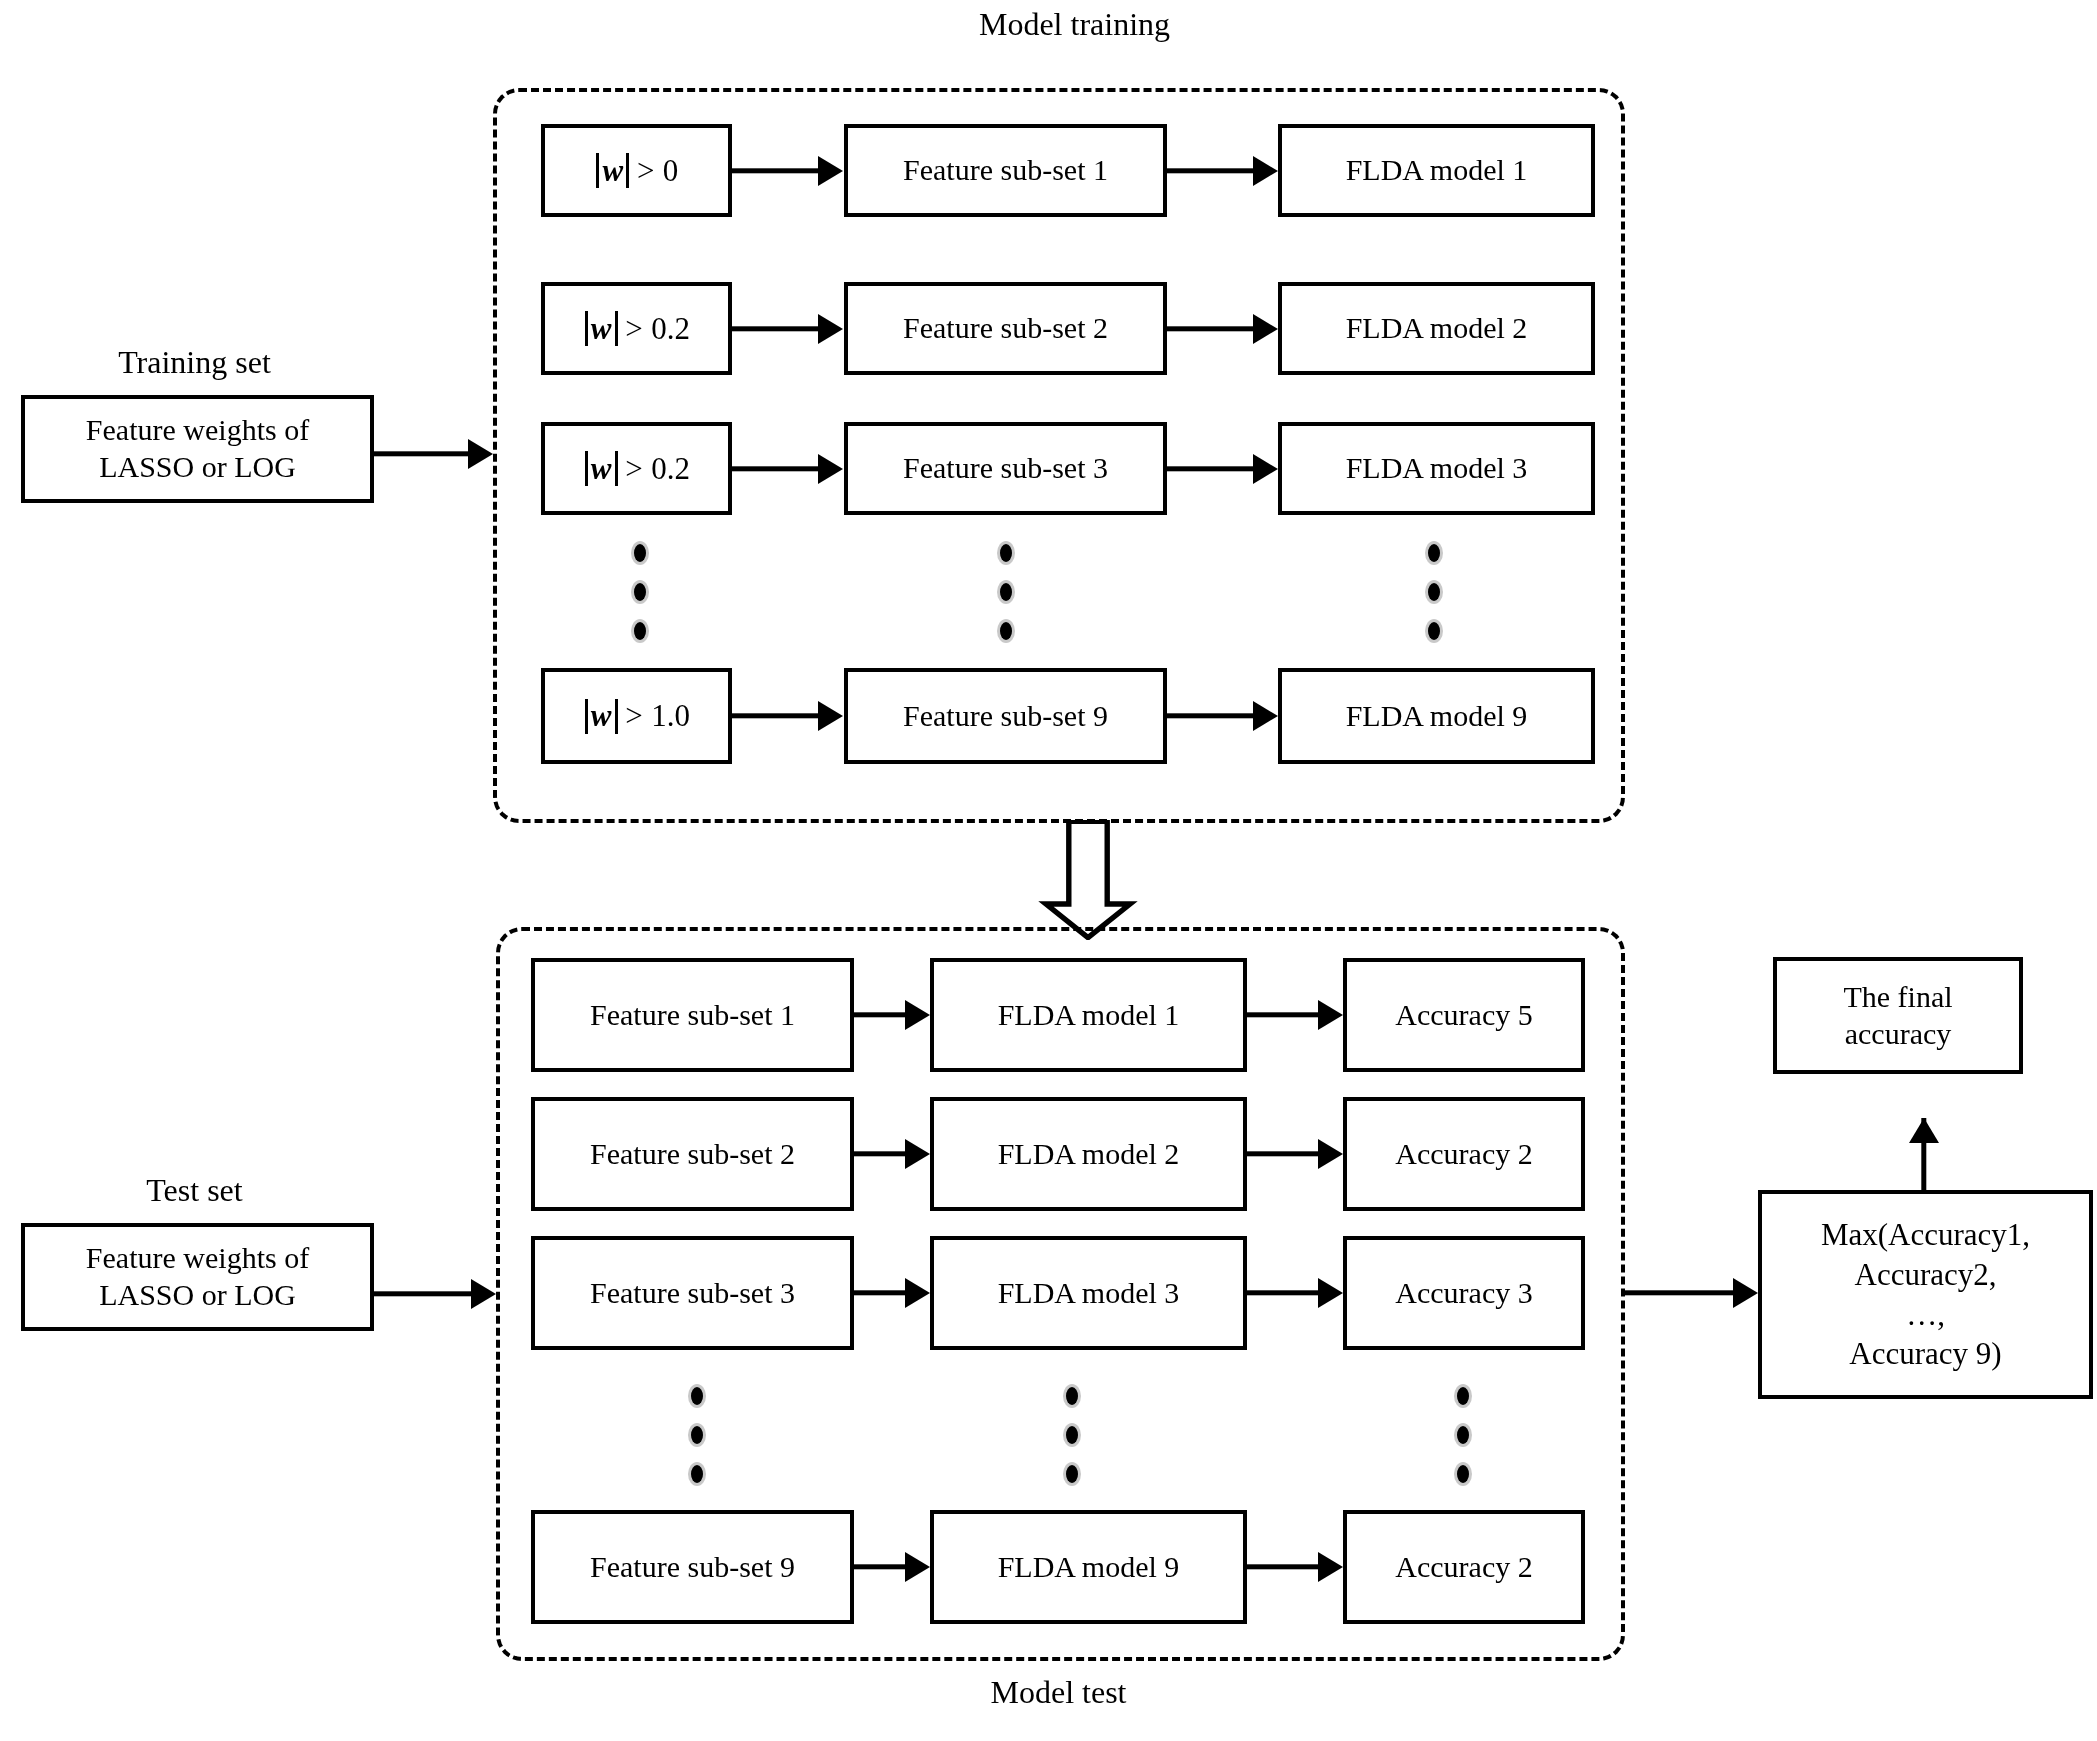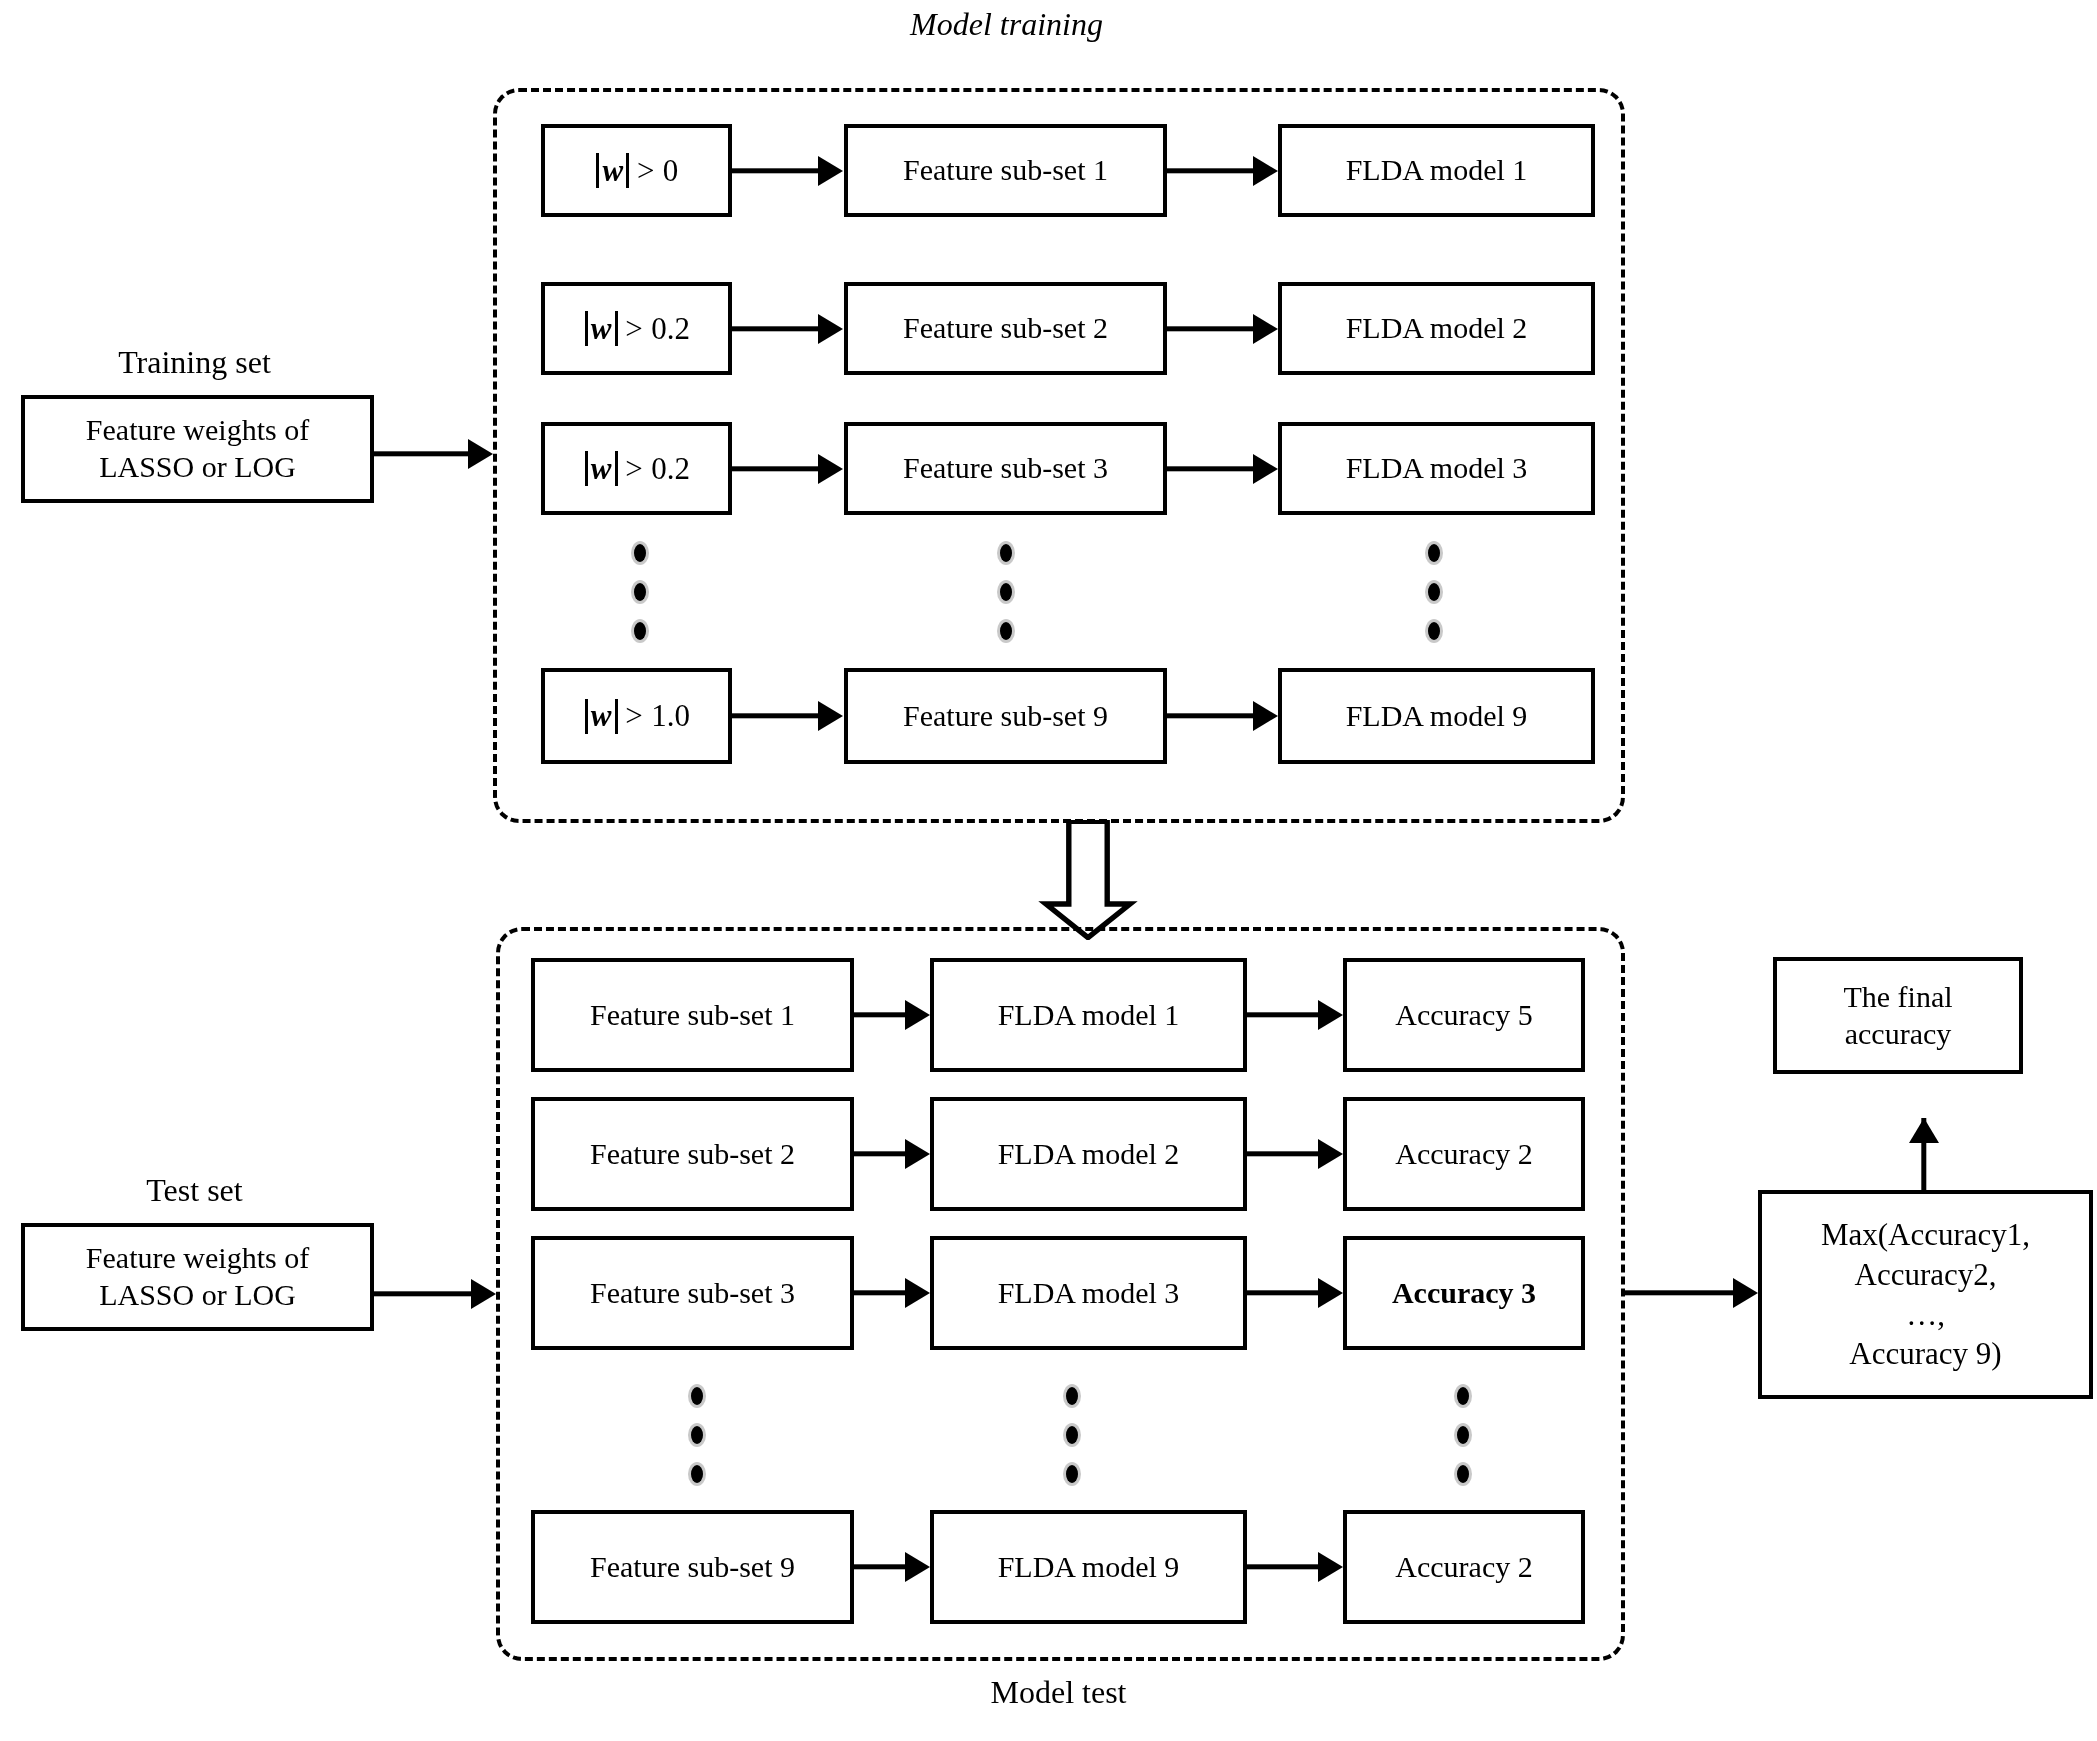--- a/index.html
+++ b/index.html
@@ -141,21 +141,21 @@
     justify-content: center;
     text-align: center;
     line-height: 1.28;
   }
 </style>
 </head>
 <body>
 
 <div id="canvas">
 
-  <div class="section-title" style="left:851px; top:6px; width:311px;font-style:italic;">Model training</div>
+  <div class="section-title" style="left:919px; top:6px; width:311px;">Model training</div>
 
   <div class="dashed-group" style="left:493px; top:88px; width:1132px; height:735px;"></div>
 
   <div class="set-label" style="left:21px; top:344px; width:347px;">Training set</div>
 
   <div class="solid-box multiline" style="left:21px; top:395px; width:353px; height:108px;">Feature weights of
 LASSO or LOG</div>
 
   <div class="h-arrow" style="left:374px; top:454px; width:120px;">
     <div class="shaft" style="width:94px;"></div>
@@ -305,21 +305,21 @@
   <div class="solid-box" style="left:531px; top:1236px; width:323px; height:114px;">Feature sub-set 3</div>
   <div class="h-arrow" style="left:854px; top:1293px; width:77px;">
     <div class="shaft" style="width:51px;"></div>
     <div class="head" style="left:51px;"></div>
   </div>
   <div class="solid-box" style="left:930px; top:1236px; width:317px; height:114px;">FLDA model 3</div>
   <div class="h-arrow" style="left:1247px; top:1293px; width:96px;">
     <div class="shaft" style="width:71px;"></div>
     <div class="head" style="left:71px;"></div>
   </div>
-  <div class="solid-box" style="left:1343px; top:1236px; width:242px; height:114px;font-weight:bold;">Accuracy 3</div>
+  <div class="solid-box" style="left:1343px; top:1236px; width:242px; height:114px;">Accuracy 3</div>
 
   <div class="dots" style="left:688px; top:1387px; width:18px; height:96px;">
     <span class="dot"></span>
     <span class="dot"></span>
     <span class="dot"></span>
   </div>
   <div class="dots" style="left:1063px; top:1387px; width:18px; height:96px;">
     <span class="dot"></span>
     <span class="dot"></span>
     <span class="dot"></span>

